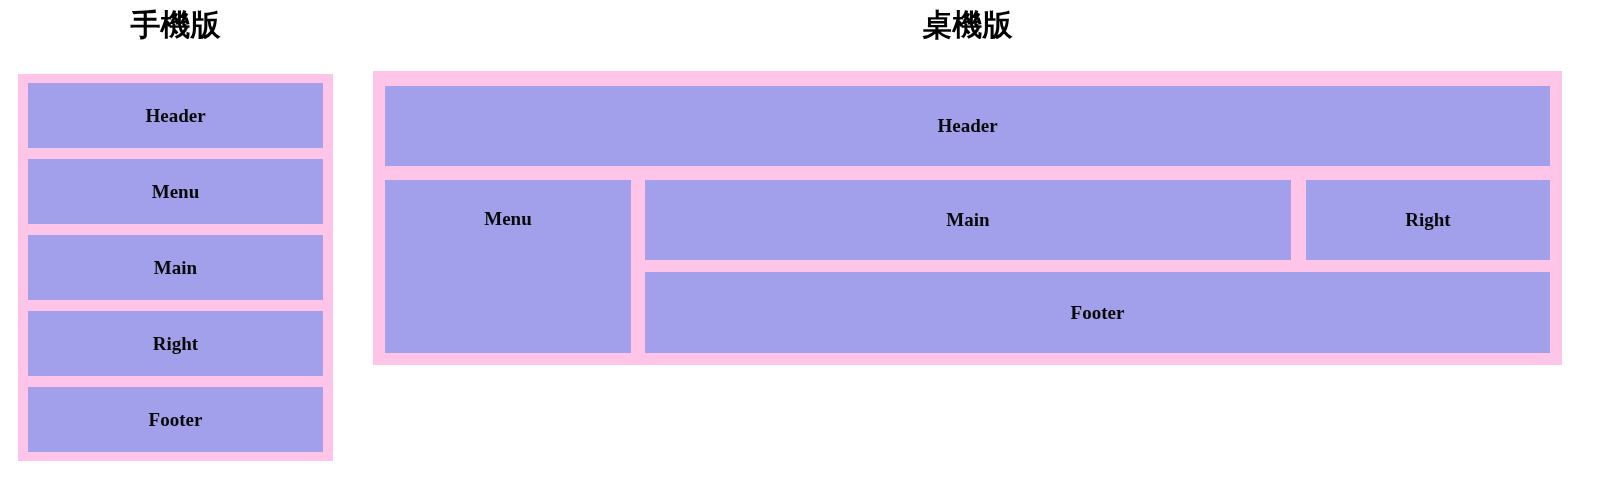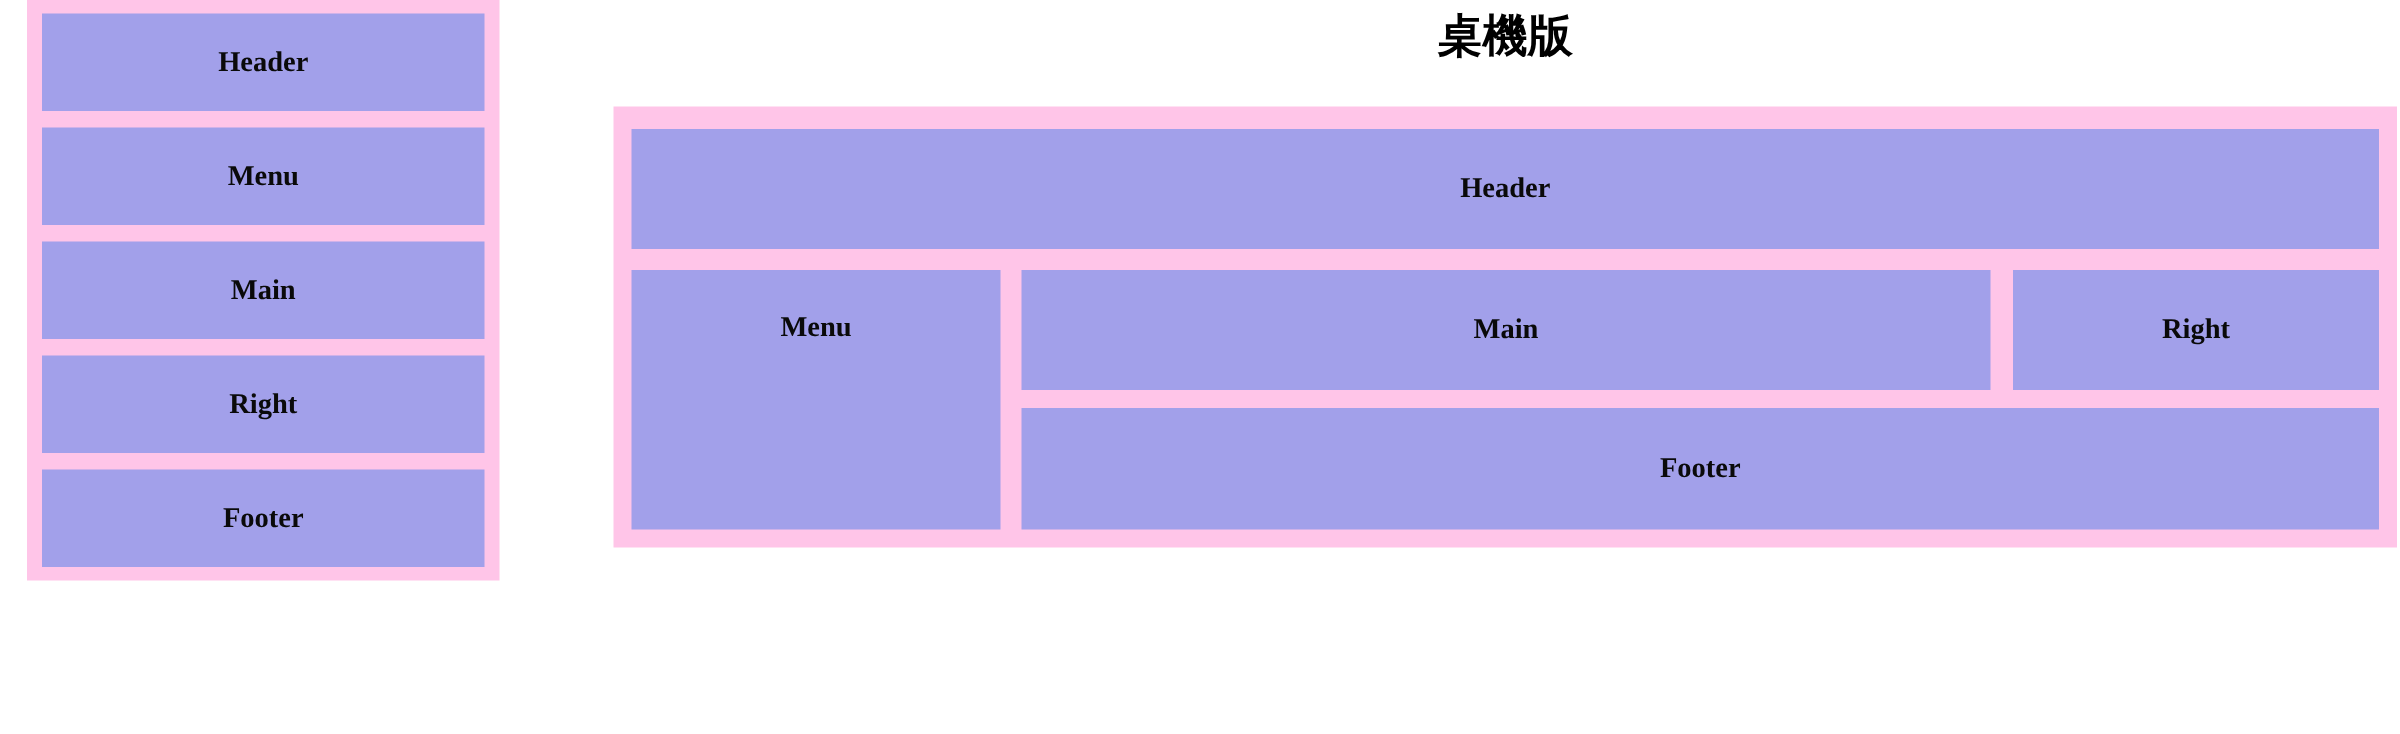--- a/index.html
+++ b/index.html
@@ -50,21 +50,21 @@
     font-weight: bold;
   }
   .mobile-frame .box {
     height: 65px;
     display: flex;
     align-items: center;
     justify-content: center;
   }
   
   .desktop-section {
-    margin-left: 76px;
+    margin-left: 40px;
     width: 1189px;
     flex: none;
   }
   .desktop-section .panel-title {
     margin-bottom: 29px;
   }
   .desktop-frame {
     background: var(--frame_pink, #ffc5e8);
     padding: 15px 12px 12px 12px;
     display: flex;
@@ -118,20 +118,21 @@
     align-items: center;
     justify-content: center;
   }
 </style>
 </head>
 <body>
 
 <div class="wrapper">
 
   <section class="mobile-section">
+    <h2 class="panel-title">手機版</h2>
     <div class="mobile-frame">
       <div class="box">Header</div>
       <div class="box">Menu</div>
       <div class="box">Main</div>
       <div class="box">Right</div>
       <div class="box">Footer</div>
     </div>
   </section>
 
   <section class="desktop-section">

